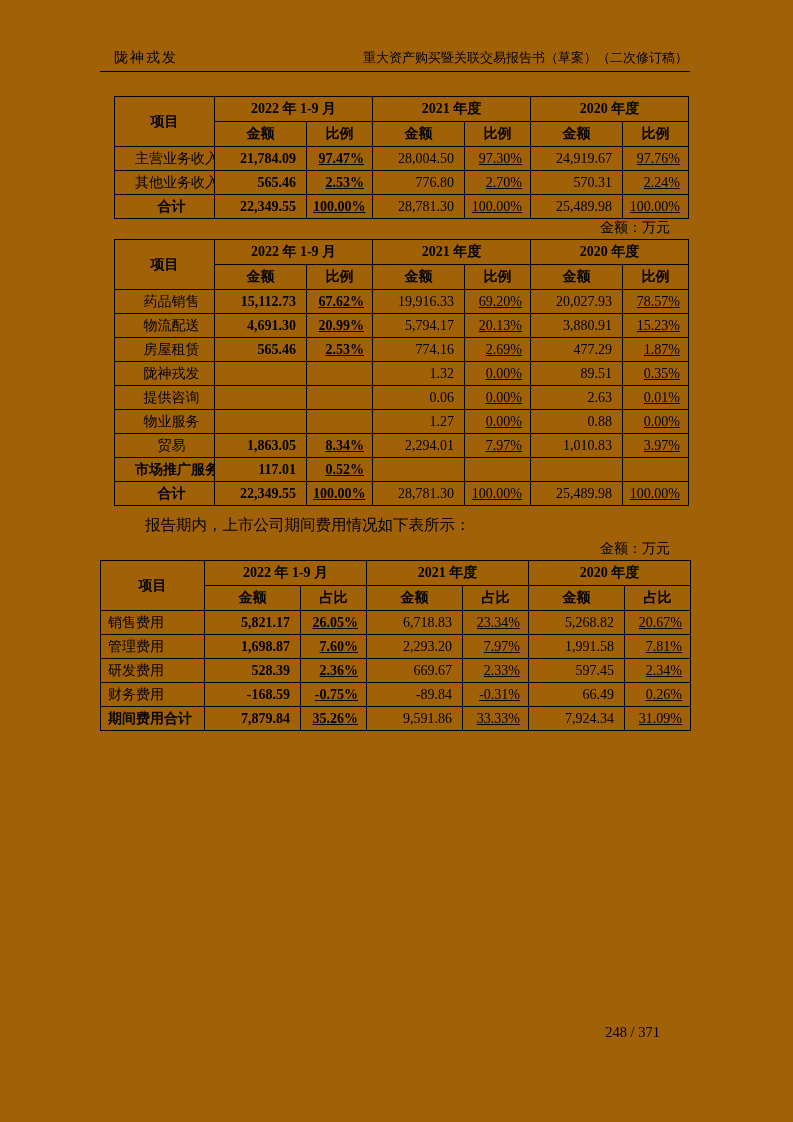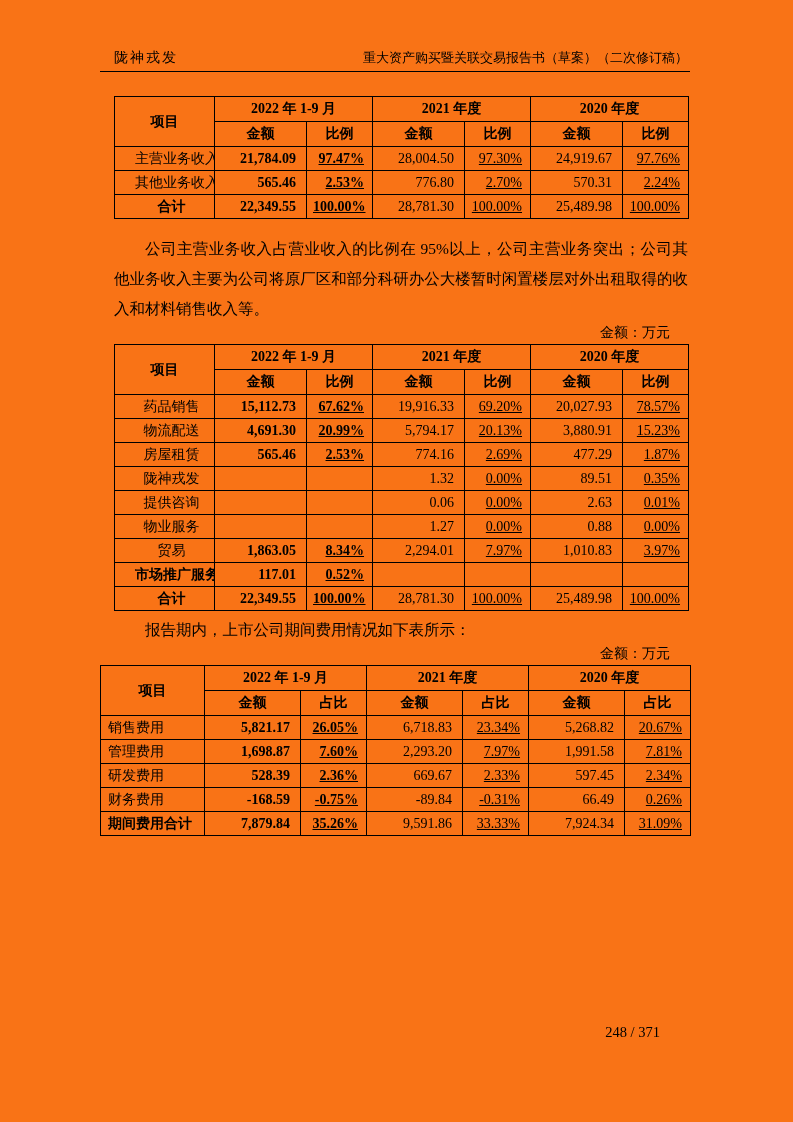--- a/index.html
+++ b/index.html
@@ -1,19 +1,19 @@
 <!DOCTYPE html>
 <html><head>
 <meta charset="utf-8">
 <style>
   * { box-sizing: border-box; }
   html, body { margin: 0; padding: 0; background: #e8e8e8; }
   .page {
     width: 793px; height: 1122px; margin: 0 auto; position: relative; overflow: hidden;
-    background: #f97316; color: #000;
+    background: #a16207; color: #000;
     font-family: "Liberation Serif", "DejaVu Serif", serif;
     padding: 50px 103px 0 100px;
   }
   
   .doc-header {
     display: flex; justify-content: space-between; align-items: flex-end;
     border-bottom: 1px solid #000; padding: 0 2px 5px 14px;
     font-size: 13px; line-height: 16px;
   }
   .hdr-left { font-size: 14px; letter-spacing: 2px; }
@@ -112,21 +112,20 @@
           <td class="num b">22,349.55</td>
           <td class="pct b">100.00%</td>
           <td class="num">28,781.30</td>
           <td class="pct">100.00%</td>
           <td class="num">25,489.98</td>
           <td class="pct">100.00%</td>
         </tr>
       </tbody>
   </table>
 
-  <p class="para">公司主营业务收入占营业收入的比例在 95%以上，公司主营业务突出；公司其他业务收入主要为公司将原厂区和部分科研办公大楼暂时闲置楼层对外出租取得的收入和材料销售收入等。</p>
 
   <div class="unit">金额：万元</div>
 
   <table class="tbl tbl-b">
     <colgroup>
         <col class="c-item">
         <col class="c-amt">
         <col class="c-pct">
         <col class="c-amt">
         <col class="c-pct">

